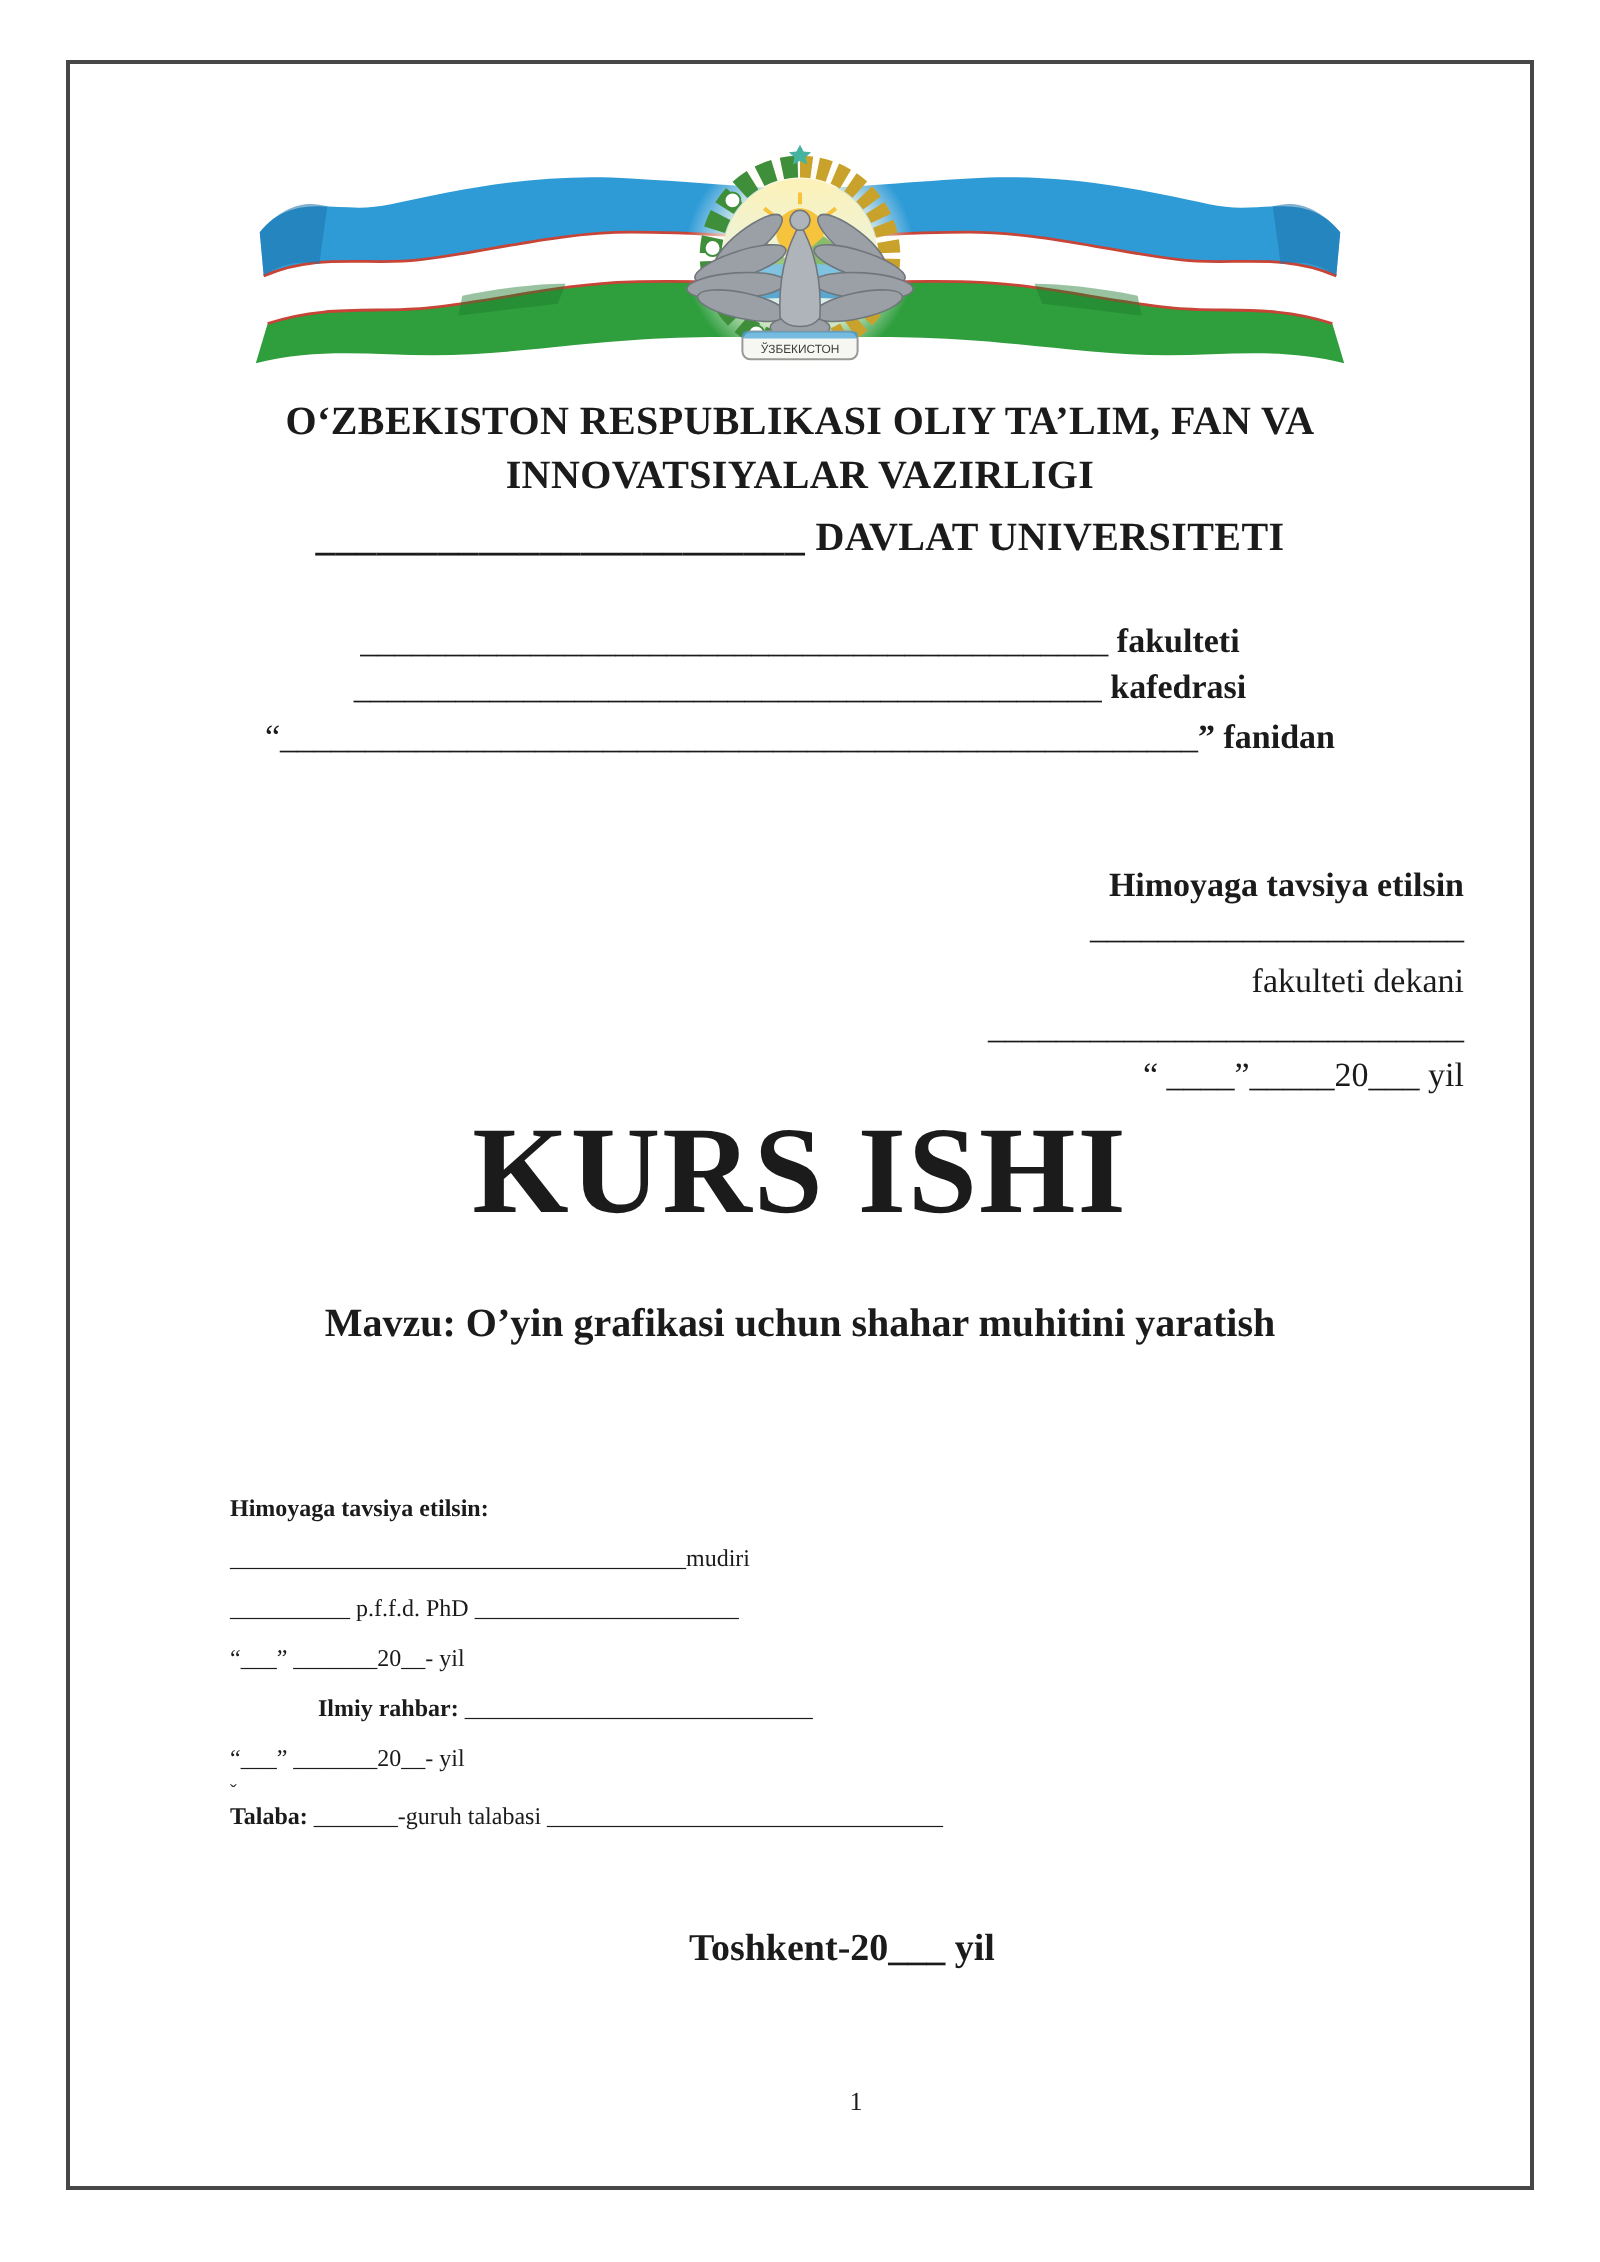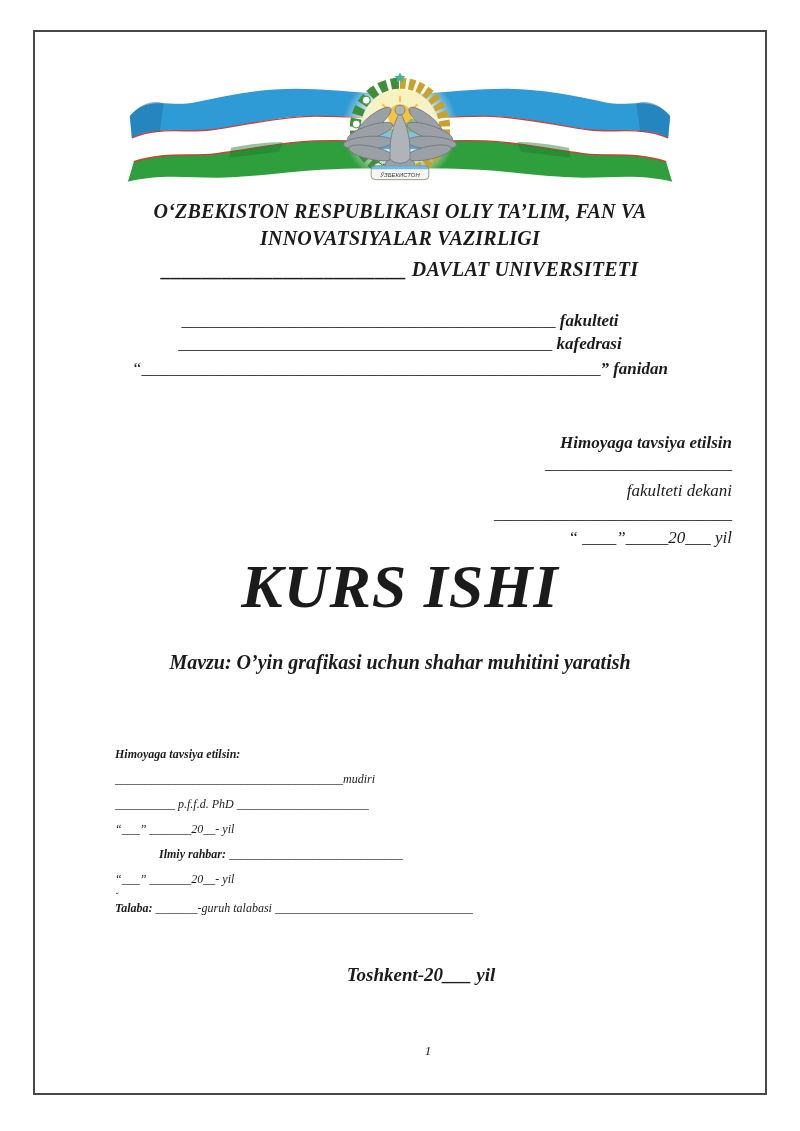--- a/index.html
+++ b/index.html
@@ -4,21 +4,20 @@
 <style>
   * { margin:0; padding:0; box-sizing:border-box; }
   html,body { background:#ffffff; }
   .page {
     position:relative;
     width:800px; height:1131px;
     background:#ffffff;
     font-family:"Liberation Serif","DejaVu Serif",serif;
     color:#1b1b1b;
     overflow:hidden;
-    font-style:italic;
   }
   .border-frame {
     position:absolute; left:33px; top:30px;
     width:734px; height:1065px;
     border:2px solid #474747;
   }
   .abs { position:absolute; }
   .center { left:0; right:0; text-align:center; }
   .bold { font-weight:bold; }
   .ministry { font-size:20px; font-weight:bold; letter-spacing:0.2px; }

